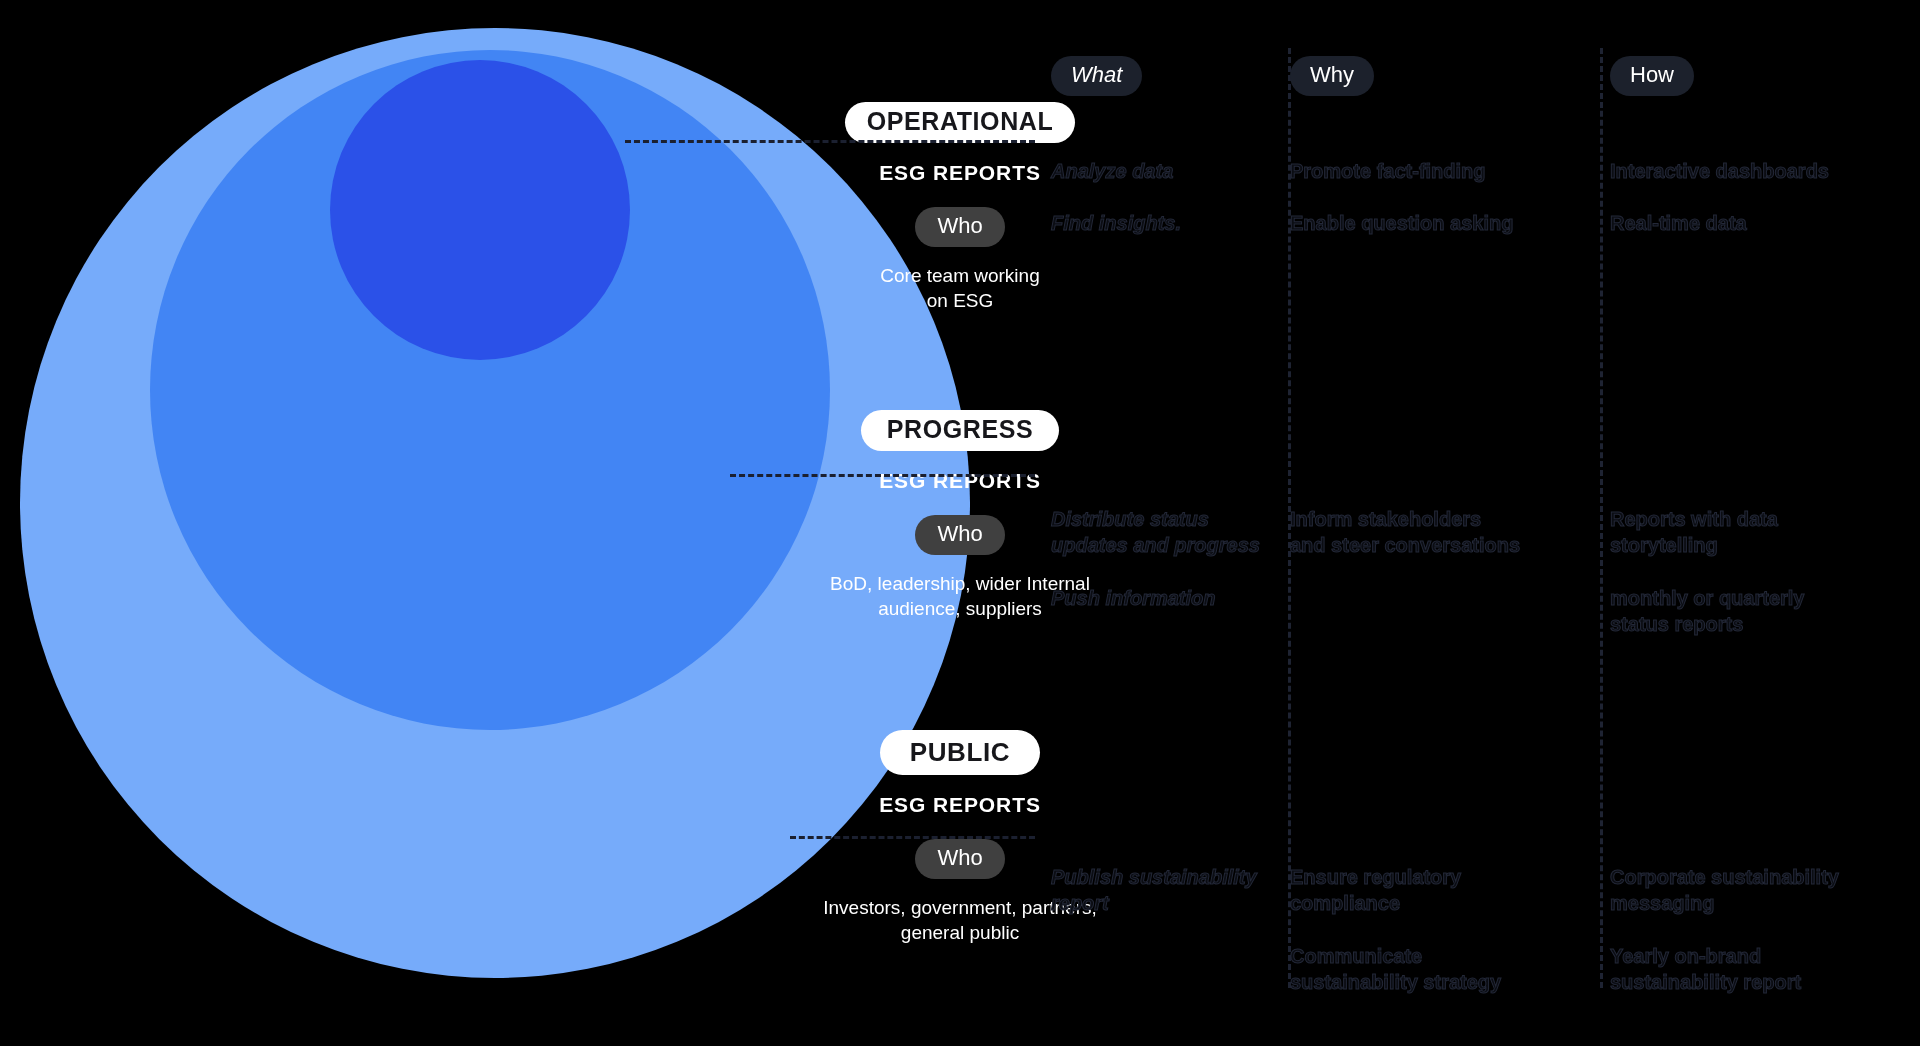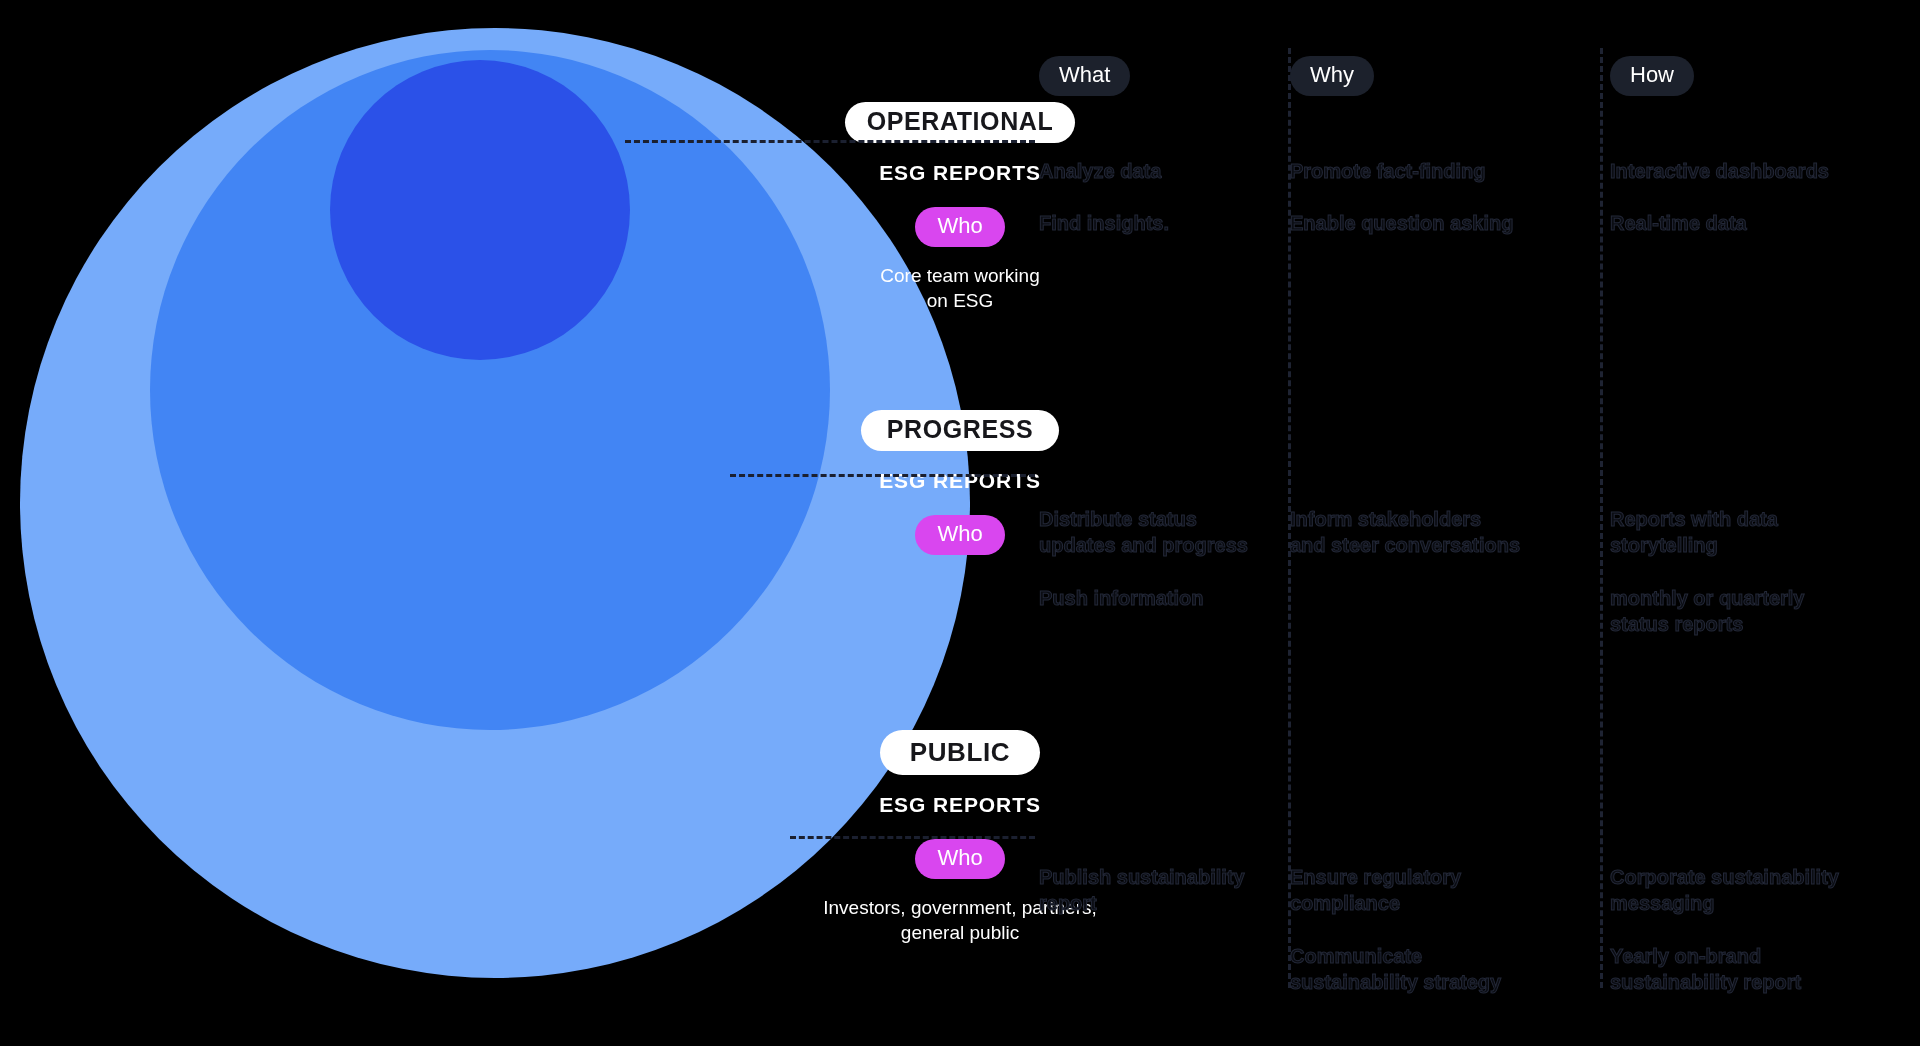--- a/index.html
+++ b/index.html
@@ -42,21 +42,21 @@
     font-size:25px;font-weight:700;letter-spacing:.6px;line-height:1;
   }
   #block-operational .tier-pill{font-size:25px;padding:7px 22px 9px;}
   #block-public .tier-pill{font-size:26px;padding:9px 30px 10px;}
 
   .tier-sub{
     margin-top:18px;font-size:21px;font-weight:600;letter-spacing:.9px;color:#FFFFFF;
   }
   .who-pill{
     display:inline-block;margin-top:22px;
-    background:#d946ef;color:#FFFFFF;border-radius:999px;
+    background:#404040;color:#FFFFFF;border-radius:999px;
     padding:8px 22px 10px;font-size:22px;font-weight:500;line-height:1;
   }
   .who-desc{
     margin-top:16px;font-size:19px;font-weight:400;line-height:1.32;color:#FFFFFF;
   }
 
   
   .connector{
     position:absolute;height:0;border-top:3px dashed #1B2030;
   }
@@ -67,21 +67,21 @@
   .vdivider{
     position:absolute;width:0;top:48px;height:940px;
     border-left:3px dashed #1E2332;
   }
   #vdivider-1{left:1288px;}
   #vdivider-2{left:1600px;}
 
   
   .columns{position:absolute;left:1035px;top:56px;right:0;bottom:0;}
   .column{position:absolute;top:0;}
-  #column-what{left:4px;   width:250px;}
+  #column-what{left:16px;   width:250px;font-style:italic;}
   #column-why {left:255px;width:305px;}
   #column-how {left:575px;width:300px;}
 
   .col-head-pill{
     display:inline-block;background:#1C212C;color:#FFFFFF;
     border-radius:999px;padding:8px 20px 10px;
     font-size:22px;font-weight:400;line-height:1;
   }
   .col-rows{position:relative;}
   .col-row{position:absolute;left:0;right:-20px;}
@@ -110,20 +110,21 @@
     <div class="tier-pill">OPERATIONAL</div>
     <div class="tier-sub">ESG REPORTS</div>
     <div class="who-pill">Who</div>
     <div class="who-desc">Core team working<br>on ESG</div>
   </div>
 
   <div class="ring-block" id="block-progress">
     <div class="tier-pill">PROGRESS</div>
     <div class="tier-sub">ESG REPORTS</div>
     <div class="who-pill">Who</div>
+    <div class="who-desc">BoD, leadership, wider Internal<br>audience, suppliers</div>
   </div>
 
   <div class="ring-block" id="block-public">
     <div class="tier-pill">PUBLIC</div>
     <div class="tier-sub">ESG REPORTS</div>
     <div class="who-pill">Who</div>
     <div class="who-desc">Investors, government, partners,<br>general public</div>
   </div>
 
   <div class="connector" id="connector-operational"></div>

